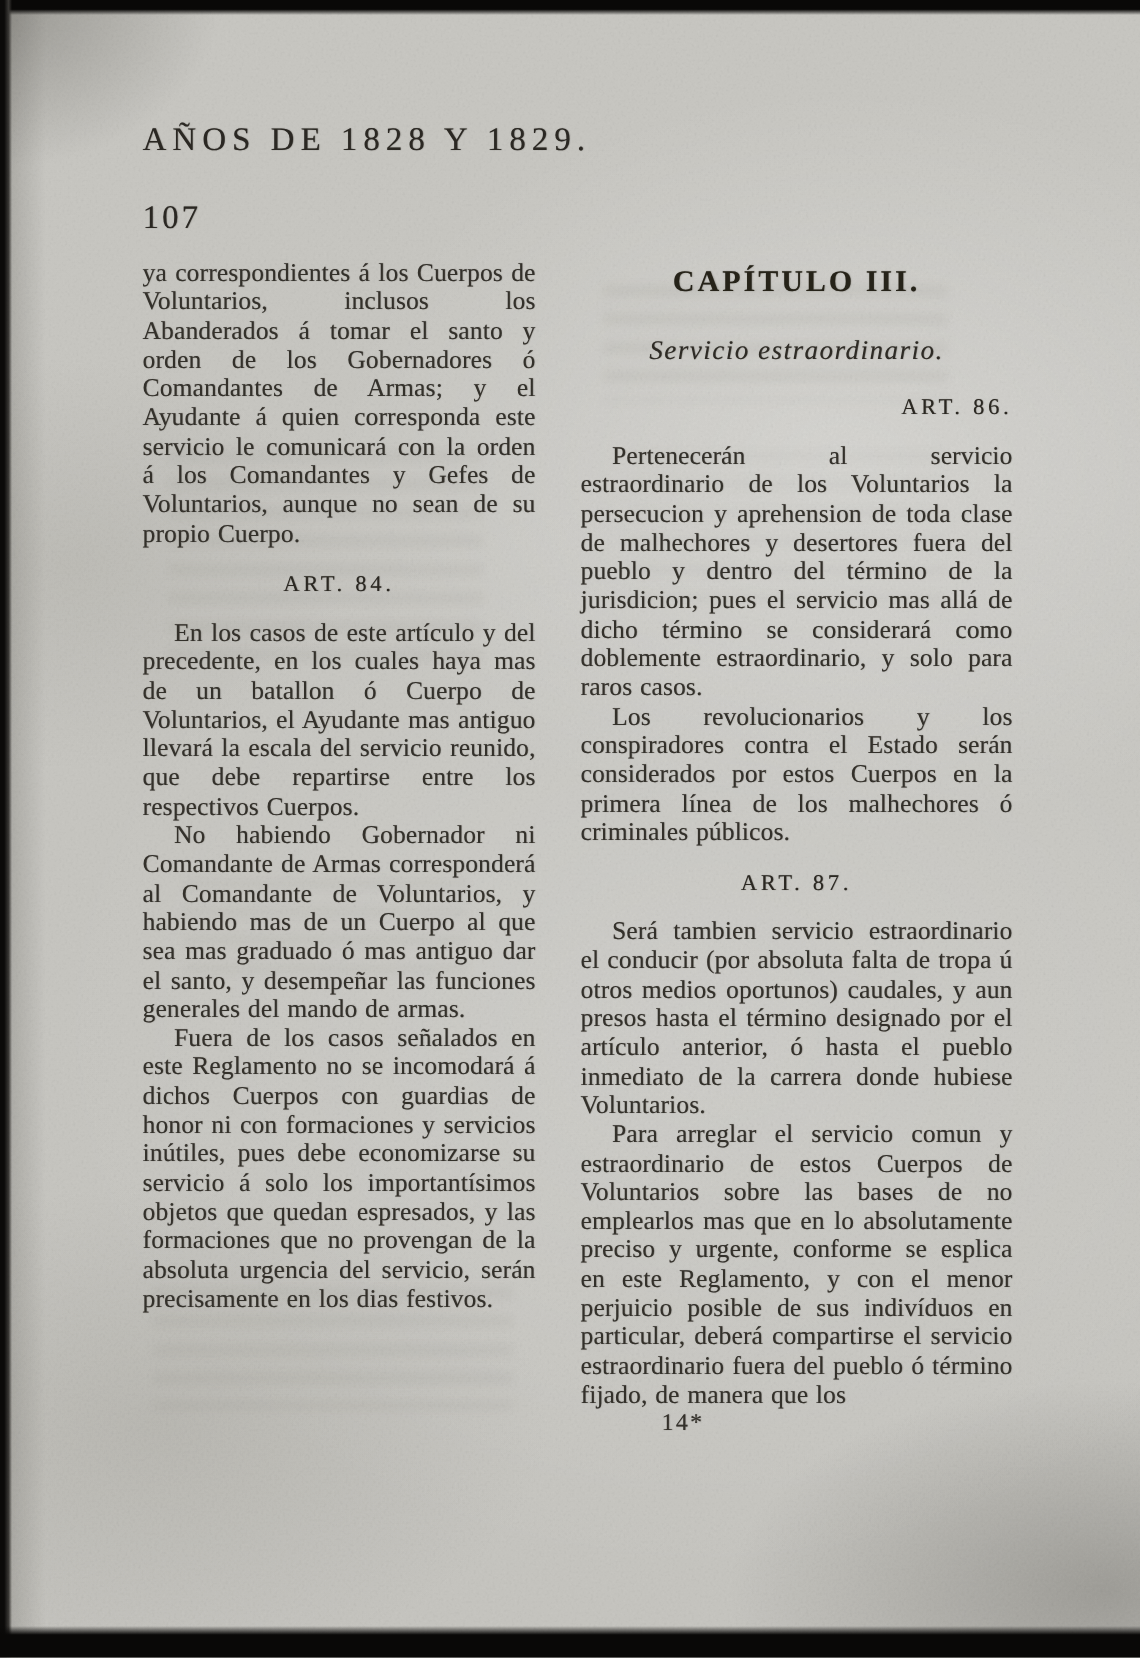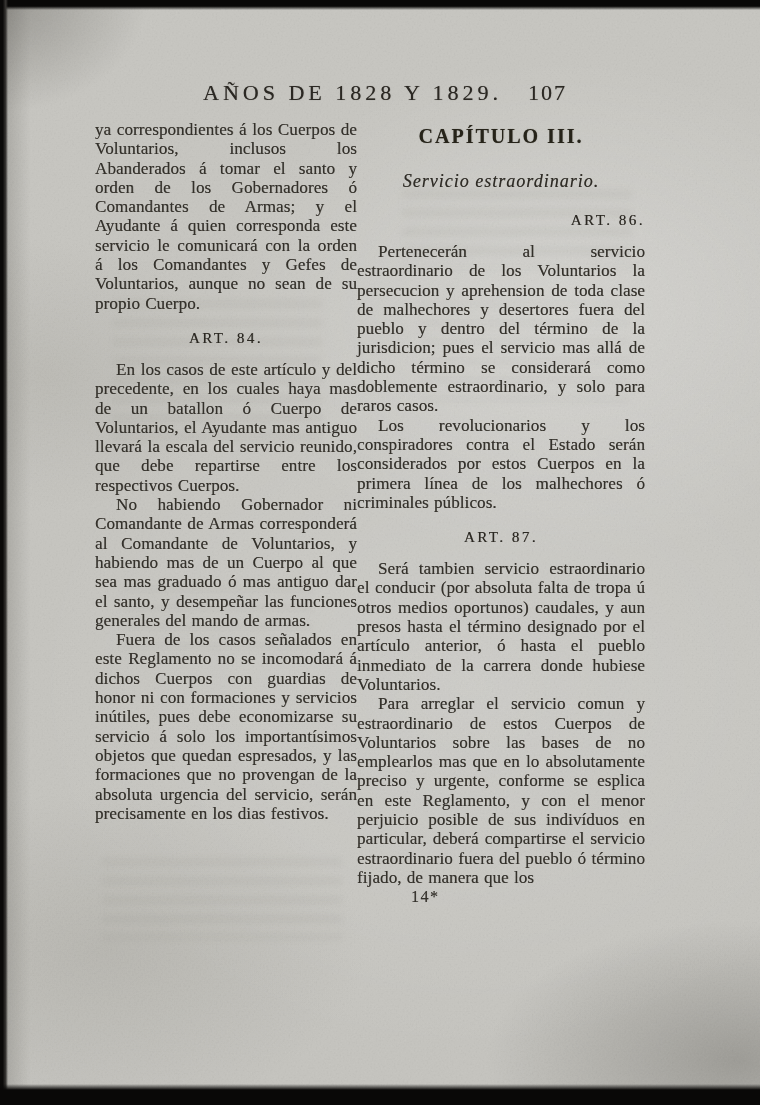--- a/index.html
+++ b/index.html
@@ -47,28 +47,28 @@
 
   
   .page {
     position:absolute; inset:0; z-index:2;
     padding:80px 85px 0 95px; box-sizing:border-box;
     color:#34312b;
   }
 
   .header {
     display:flex; justify-content:center; align-items:baseline; gap:26px;
-    margin-bottom:14px; color:#2b2823;
+    margin-bottom:14px; color:#2b2823;flex-direction:column;
   }
   .running-title { font-size:22px; letter-spacing:4px; white-space:nowrap;
                    text-shadow:.3px .3px .7px rgba(43,40,35,.55); }
   .folio { font-size:22px; letter-spacing:2px;
            text-shadow:.3px .3px .7px rgba(43,40,35,.55); }
 
-  .columns { display:flex; align-items:flex-start; }
+  .columns { display:flex; gap:30px; align-items:flex-start; }
   .col-left  { width:262px; }
   .col-right { width:288px; }
 
   .para {
     margin:0; text-align:justify; text-indent:21px;
     font-size:17px; line-height:19.3px;
     letter-spacing:.1px; word-spacing:.8px;
     text-shadow:.3px .3px .6px rgba(46,42,36,.5);
   }
   .no-indent { text-indent:0; }

